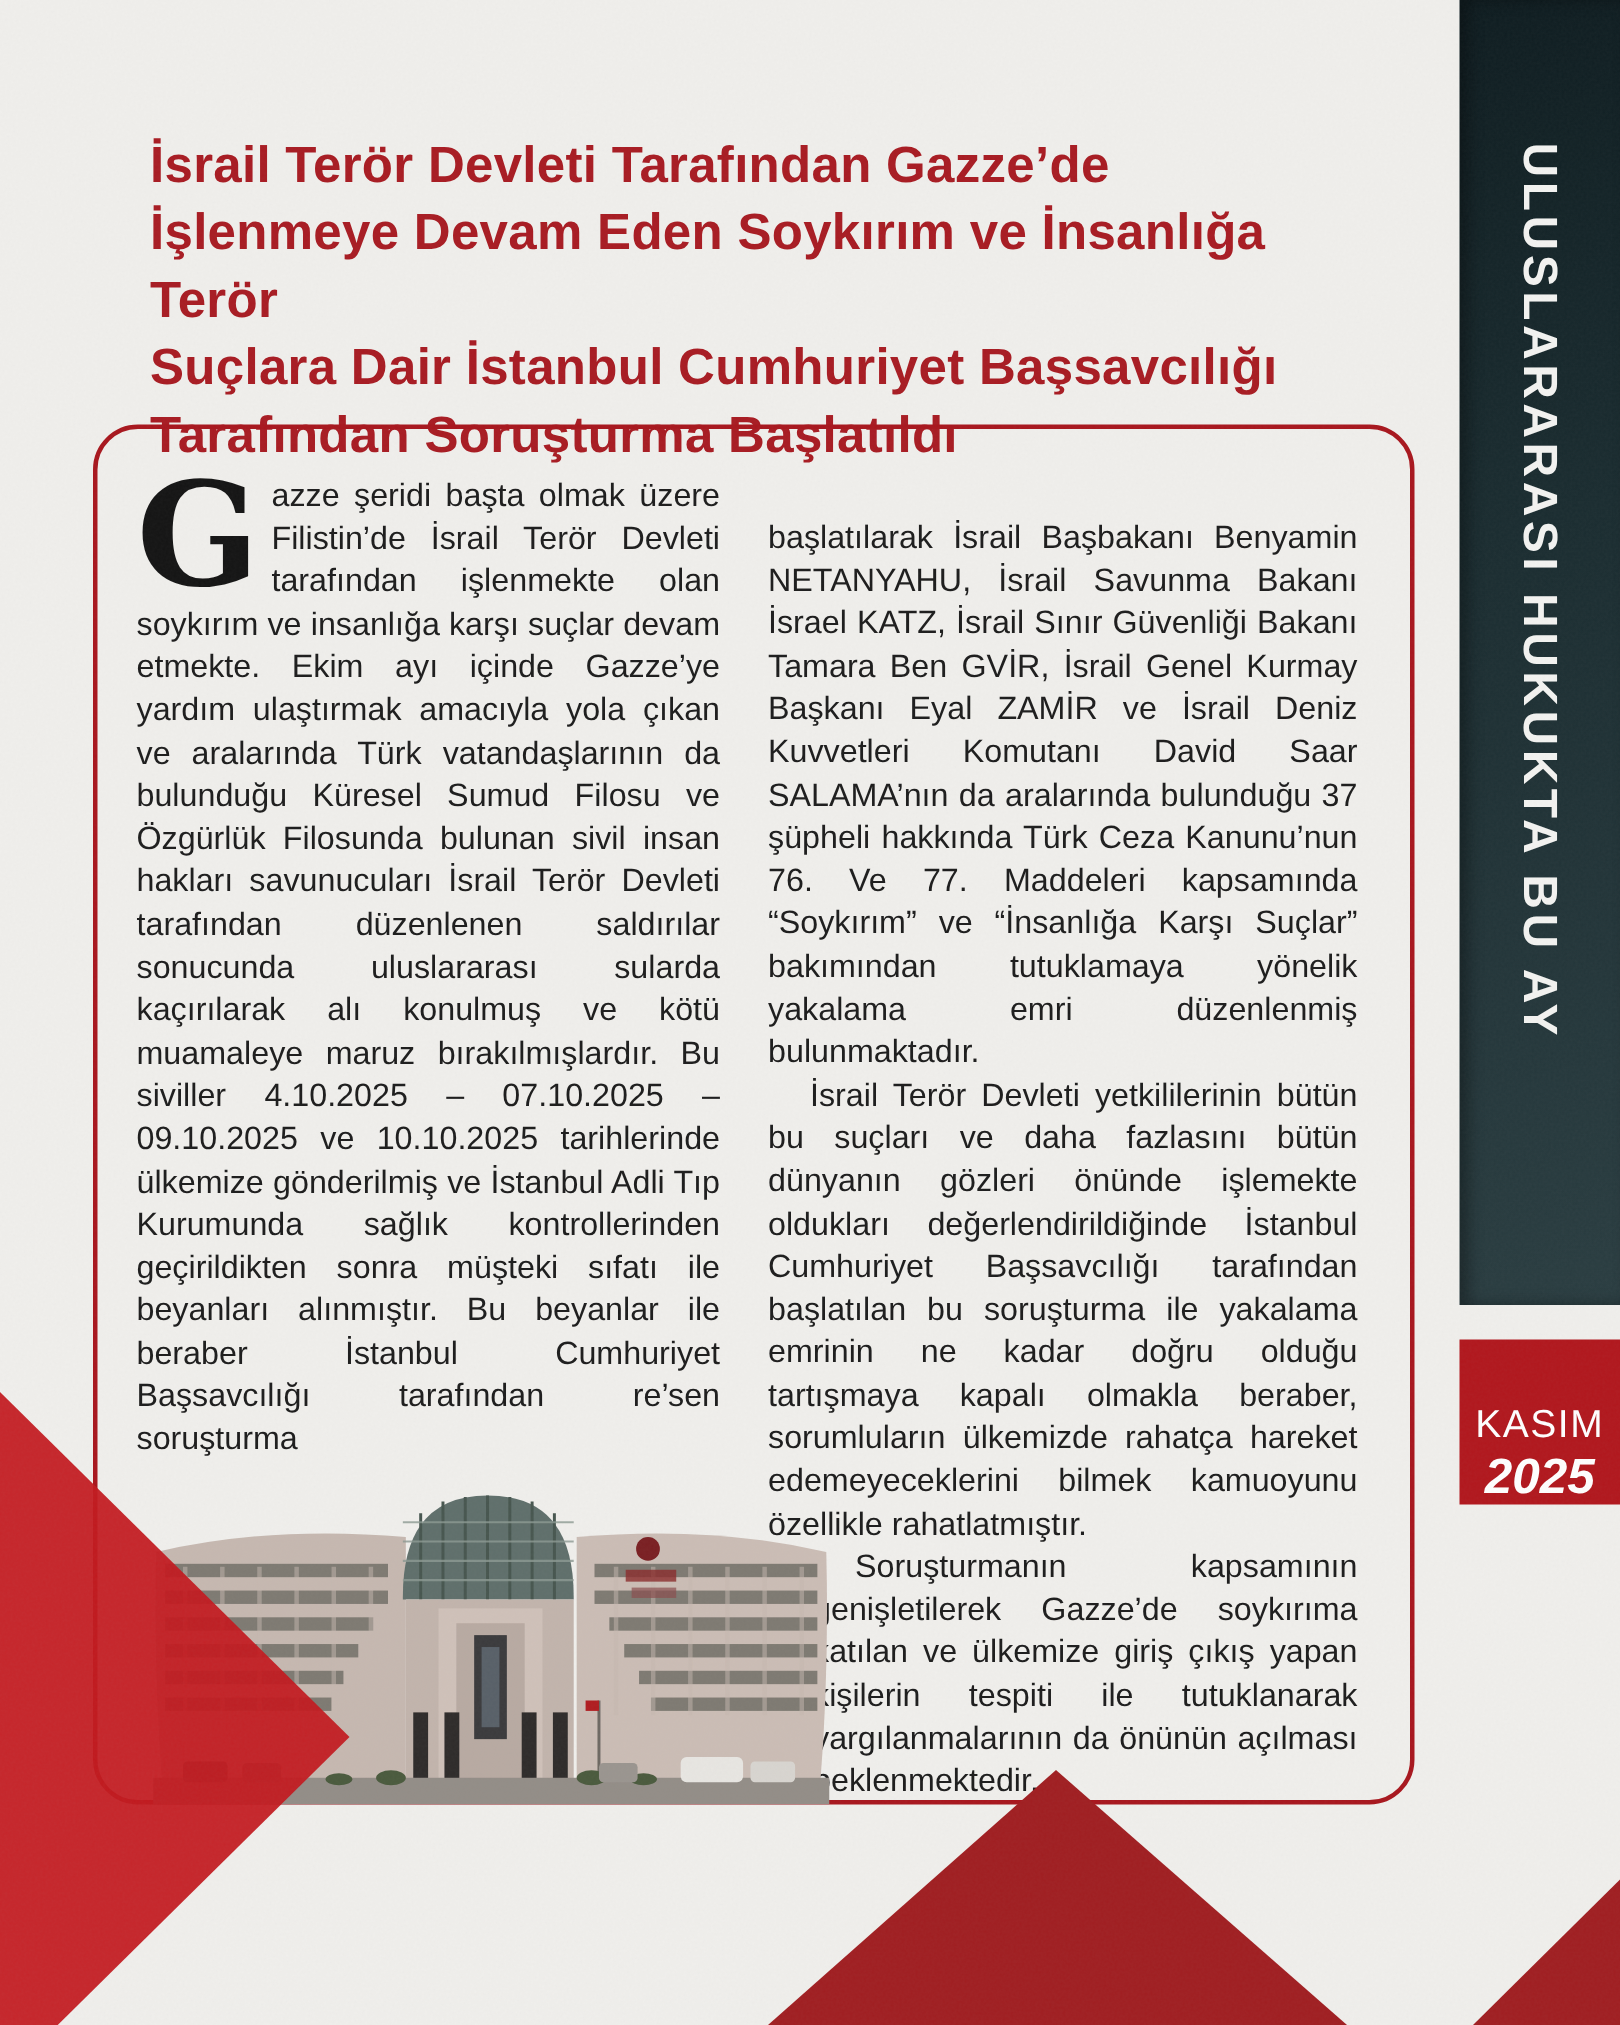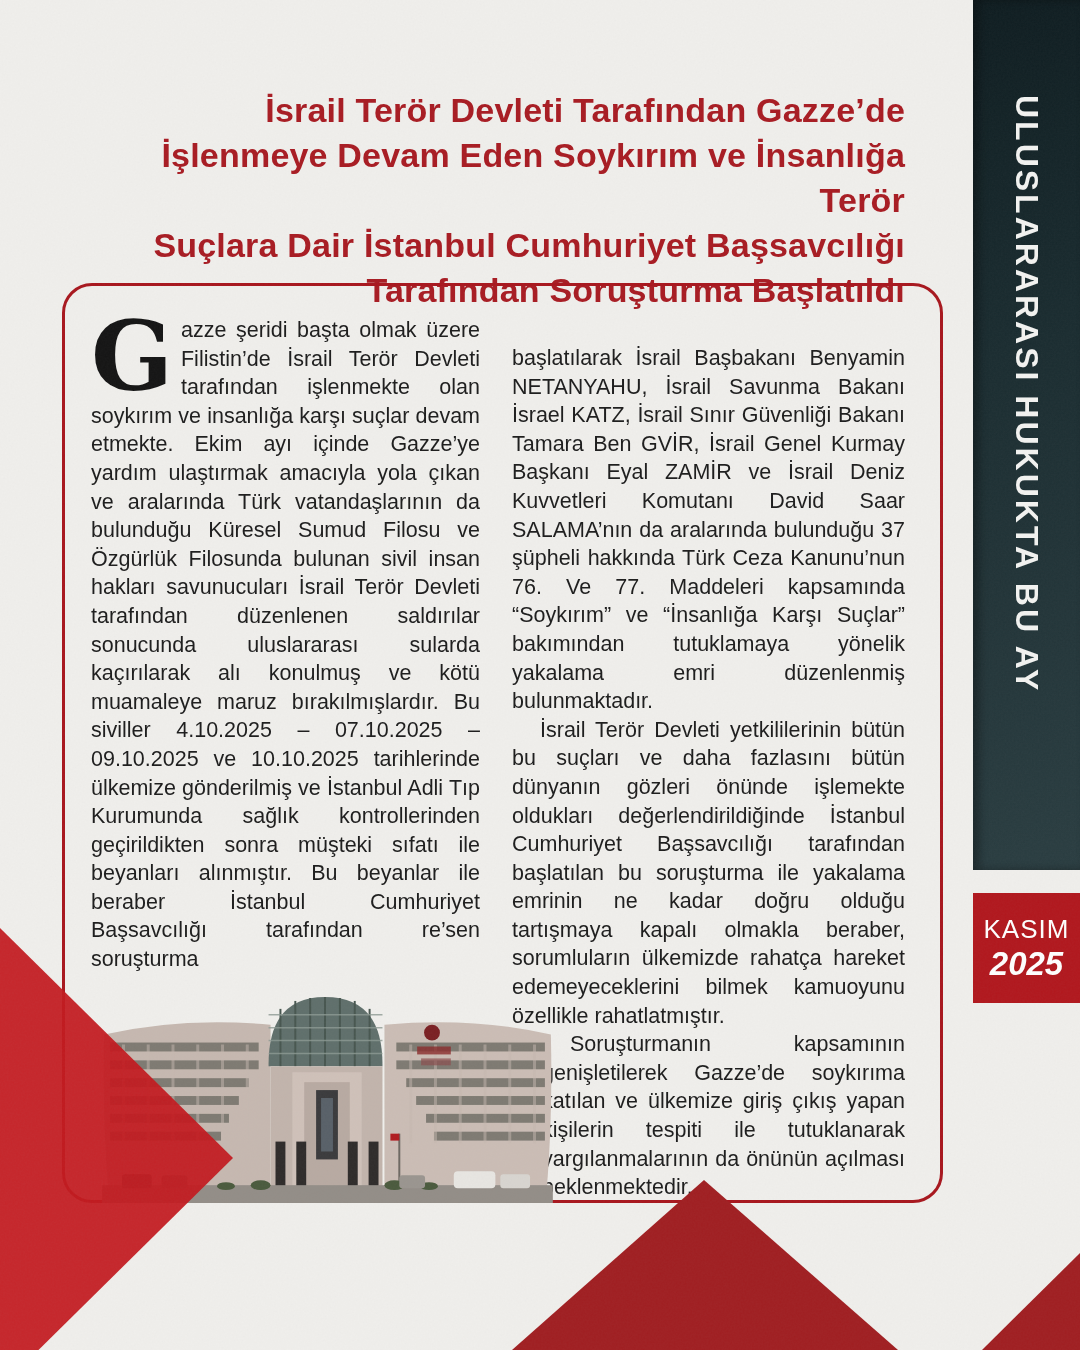--- a/index.html
+++ b/index.html
@@ -16,28 +16,28 @@
     display:flex;justify-content:center;
   }
   .sidebar-label{
     writing-mode:vertical-rl;white-space:nowrap;
     margin-top:95px;color:#f3f3f1;
     font-size:32px;font-weight:600;letter-spacing:3px;
   }
   .issue-box{
     position:absolute;left:973px;top:893px;width:107px;height:110px;z-index:3;
     background:#b1171d;color:#fff;
-    display:flex;flex-direction:column;align-items:center;justify-content:center;
+    display:flex;flex-direction:column;align-items:center;justify-content:flex-end;
   }
   .issue-month{font-size:26px;font-weight:500;letter-spacing:1px;line-height:32px;}
   .issue-year{font-size:33px;font-weight:700;line-height:38px;font-style:italic;}
   
   .title{
     position:absolute;left:100px;top:88px;width:805px;z-index:2;
-    text-align:right;color:#a81b22;
+    color:#a81b22;
     font-size:34px;font-weight:700;line-height:45px;
     letter-spacing:.2px;
   }
   
   .article-box{
     position:absolute;left:62px;top:283px;width:881px;height:920px;z-index:2;
     border:3px solid #a8161d;border-radius:30px;box-sizing:border-box;
   }
   .columns{
     display:flex;gap:32px;padding:30px 35px 0 26px;

